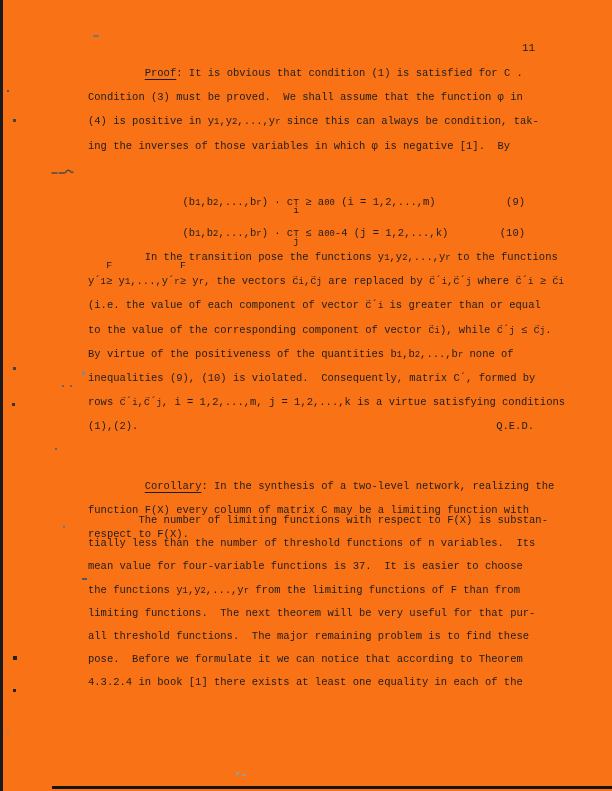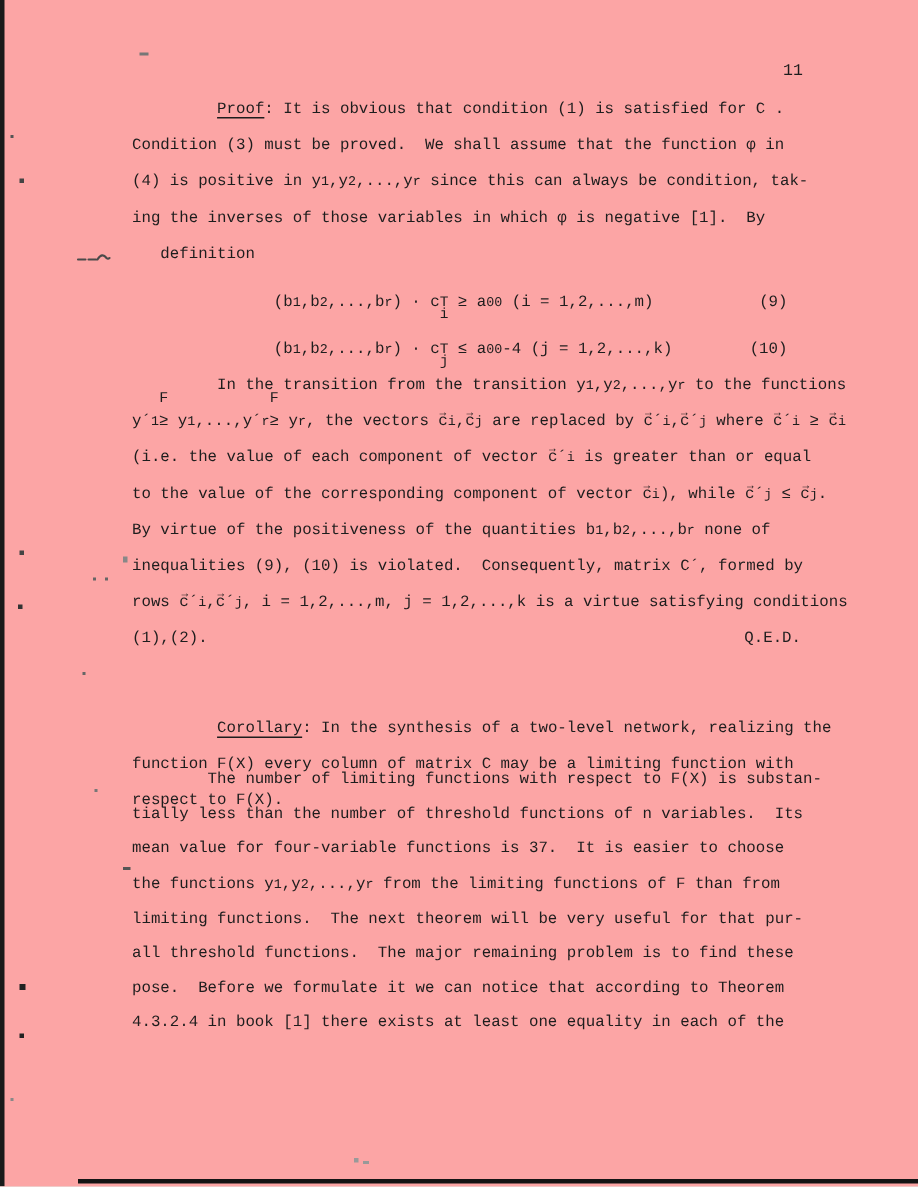--- a/index.html
+++ b/index.html
@@ -1,19 +1,19 @@
 <!DOCTYPE html>
 <html><head>
 <meta charset="utf-8">
 <style>
   html,body{margin:0;padding:0;background:#e8e8e6;}
   #page{
     position:relative;
     width:612px;height:791px;
-    background:#fca5a5;
+    background:#f97316;
     overflow:hidden;
     font-family:"Liberation Mono","DejaVu Sans Mono",monospace;
     font-size:10.5px;
     color:#1d1d1d;
   }
   
   .scan-edge-left{position:absolute;left:0;top:0;width:3px;height:791px;background:#1a1a1a;}
   .scan-edge-bottom{position:absolute;left:52px;top:786px;width:560px;height:3px;background:#141414;}
   .speck{position:absolute;background:#444;}
   
@@ -78,30 +78,29 @@
     <path d="M1 7 h5 M8 7 h5 M14 7 q3 -5 6 -1 q1 1 2 0" stroke="#4a4a4a" stroke-width="1.4" fill="none" stroke-linecap="round"></path>
   </svg>
 
   <div id="page-number">11</div>
 
   <div id="p1" class="block">
       <div class="line"><span>         </span><span class="ul">Proof</span><span>: It is obvious that condition (1) is satisfied for C .</span></div>
       <div class="line"><span>Condition (3) must be proved.  We shall assume that the function φ in</span></div>
       <div class="line"><span>(4) is positive in y</span><sub>1</sub><span>,y</span><sub>2</sub><span>,...,y</span><sub>r</sub><span> since this can always be condition, tak-</span></div>
       <div class="line"><span>ing the inverses of those variables in which φ is negative [1].  By</span></div>
-      <div class="line"><span>   definition</span></div>
     </div>
   <div id="eq9" class="block">
       <div class="line"><span>               (b</span><sub>1</sub><span>,b</span><sub>2</sub><span>,...,b</span><sub>r</sub><span>) · c</span><span class="col"><span>T</span><span>i</span></span><span> ≥ a</span><sub>00</sub><span> (i = 1,2,...,m)</span><span class="gap"></span><span>(9)</span></div>
     </div>
   <div id="eq10" class="block">
       <div class="line"><span>               (b</span><sub>1</sub><span>,b</span><sub>2</sub><span>,...,b</span><sub>r</sub><span>) · c</span><span class="col"><span>T</span><span>j</span></span><span> ≤ a</span><sub>00</sub><span>-4 (j = 1,2,...,k)</span><span class="gap"></span><span>(10)</span></div>
     </div>
   <div id="p2" class="block">
-      <div class="line"><span>         In the transition from the transition y</span><sub>1</sub><span>,y</span><sub>2</sub><span>,...,y</span><sub>r</sub><span> to the functions</span></div>
+      <div class="line"><span>         In the transition pose the functions y</span><sub>1</sub><span>,y</span><sub>2</sub><span>,...,y</span><sub>r</sub><span> to the functions</span></div>
       <div class="line"><span>y´</span><sub>1</sub><span class="fge">≥<span class="above">F</span></span><span> y</span><sub>1</sub><span>,...,y´</span><sub>r</sub><span class="fge">≥<span class="above">F</span></span><span> y</span><sub>r</sub><span>, the vectors </span><span class="vec"><span class="vec-arrow">→</span><span>c</span></span><sub>i</sub><span>,</span><span class="vec"><span class="vec-arrow">→</span><span>c</span></span><sub>j</sub><span> are replaced by </span><span class="vec"><span class="vec-arrow">→</span><span>c</span></span><span>´</span><sub>i</sub><span>,</span><span class="vec"><span class="vec-arrow">→</span><span>c</span></span><span>´</span><sub>j</sub><span> where </span><span class="vec"><span class="vec-arrow">→</span><span>c</span></span><span>´</span><sub>i</sub><span> ≥ </span><span class="vec"><span class="vec-arrow">→</span><span>c</span></span><sub>i</sub></div>
       <div class="line"><span>(i.e. the value of each component of vector </span><span class="vec"><span class="vec-arrow">→</span><span>c</span></span><span>´</span><sub>i</sub><span> is greater than or equal</span></div>
       <div class="line"><span>to the value of the corresponding component of vector </span><span class="vec"><span class="vec-arrow">→</span><span>c</span></span><sub>i</sub><span>), while </span><span class="vec"><span class="vec-arrow">→</span><span>c</span></span><span>´</span><sub>j</sub><span> ≤ </span><span class="vec"><span class="vec-arrow">→</span><span>c</span></span><sub>j</sub><span>.</span></div>
       <div class="line"><span>By virtue of the positiveness of the quantities b</span><sub>1</sub><span>,b</span><sub>2</sub><span>,...,b</span><sub>r</sub><span> none of</span></div>
       <div class="line"><span>inequalities (9), (10) is violated.  Consequently, matrix C´, formed by</span></div>
       <div class="line"><span>rows </span><span class="vec"><span class="vec-arrow">→</span><span>c</span></span><span>´</span><sub>i</sub><span>,</span><span class="vec"><span class="vec-arrow">→</span><span>c</span></span><span>´</span><sub>j</sub><span>, i = 1,2,...,m, j = 1,2,...,k is a virtue satisfying conditions</span></div>
       <div class="line"><span>(1),(2).</span><span class="gap"></span><span>Q.E.D.</span></div>
     </div>
   <div id="p3" class="block">
       <div class="line"><span>         </span><span class="ul">Corollary</span><span>: In the synthesis of a two-level network, realizing the</span></div>

